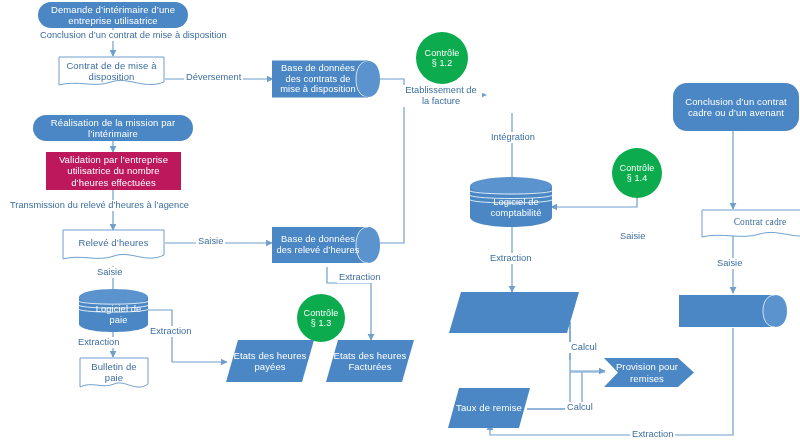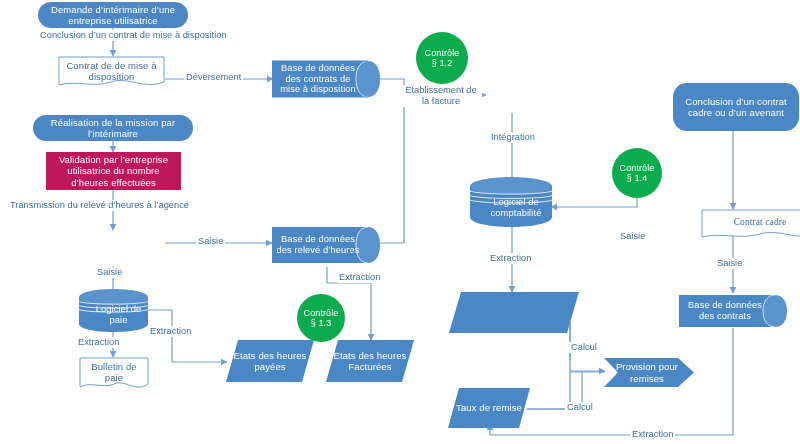--- a/index.html
+++ b/index.html
@@ -217,20 +217,26 @@
   <div class="node pill" style="left:33px;top:115px;width:160px;height:26px;">
     <span class="txt">Réalisation de la mission par l’intérimaire</span>
   </div>
 
   <div class="node rect-solid" style="left:46px;top:152px;width:135px;height:38px;">
     <span class="txt">Validation par l’entreprise utilisatrice du nombre d’heures effectuées</span>
   </div>
 
   <div class="elabel" style="left:8px;top:200px;text-align:right;">Transmission du relevé d’heures à l’agence</div>
 
+  <div class="node doc" style="left:62px;top:229px;width:103px;height:35px;">
+    <svg class="docbox" viewBox="0 0 103 35" preserveAspectRatio="none">
+      <path d="M1,1 H102 V26 C84,35 68,21 52,27 C36,33 18,25 1,30 Z" fill="#ffffff" stroke="#6f9fcd" stroke-width="1"></path>
+    </svg>
+    <span class="txt" style="margin-bottom:7px;">Relevé d’heures</span>
+  </div>
 
   <div class="elabel" style="left:196px;top:236px;">Saisie</div>
   <div class="elabel" style="left:95px;top:267px;">Saisie</div>
 
   <div class="node cyl-h" style="left:272px;top:223px;width:108px;height:44px;">
     <svg class="shape" viewBox="0 0 108 44" preserveAspectRatio="none">
       <path d="M0,4 H96 V40 H0 Z" fill="#4a87c4"></path>
       <path d="M96,4 C104,4 108,12 108,22 C108,32 104,40 96,40 C88,40 84,32 84,22 C84,12 88,4 96,4 Z" fill="#5a93cd"></path>
       <path d="M96,4 C88,4 84,12 84,22 C84,32 88,40 96,40" fill="none" stroke="#ffffff" stroke-width="1" opacity=".75"></path>
     </svg>
@@ -338,16 +344,15 @@
   </div>
 
   <div class="elabel" style="left:715px;top:258px;">Saisie</div>
 
   <div class="node cyl-h" style="left:679px;top:293px;width:108px;height:36px;">
     <svg class="shape" viewBox="0 0 108 36" preserveAspectRatio="none">
       <path d="M0,2 H96 V34 H0 Z" fill="#4a87c4"></path>
       <path d="M96,2 C104,2 108,9 108,18 C108,27 104,34 96,34 C88,34 84,27 84,18 C84,9 88,2 96,2 Z" fill="#5a93cd"></path>
       <path d="M96,2 C88,2 84,9 84,18 C84,27 88,34 96,34" fill="none" stroke="#ffffff" stroke-width="1" opacity=".75"></path>
     </svg>
-    <span class="txt" style="padding-right:20px;">Base de données des contrats</span>
   </div>
 
 </div>
 
 </body></html>

